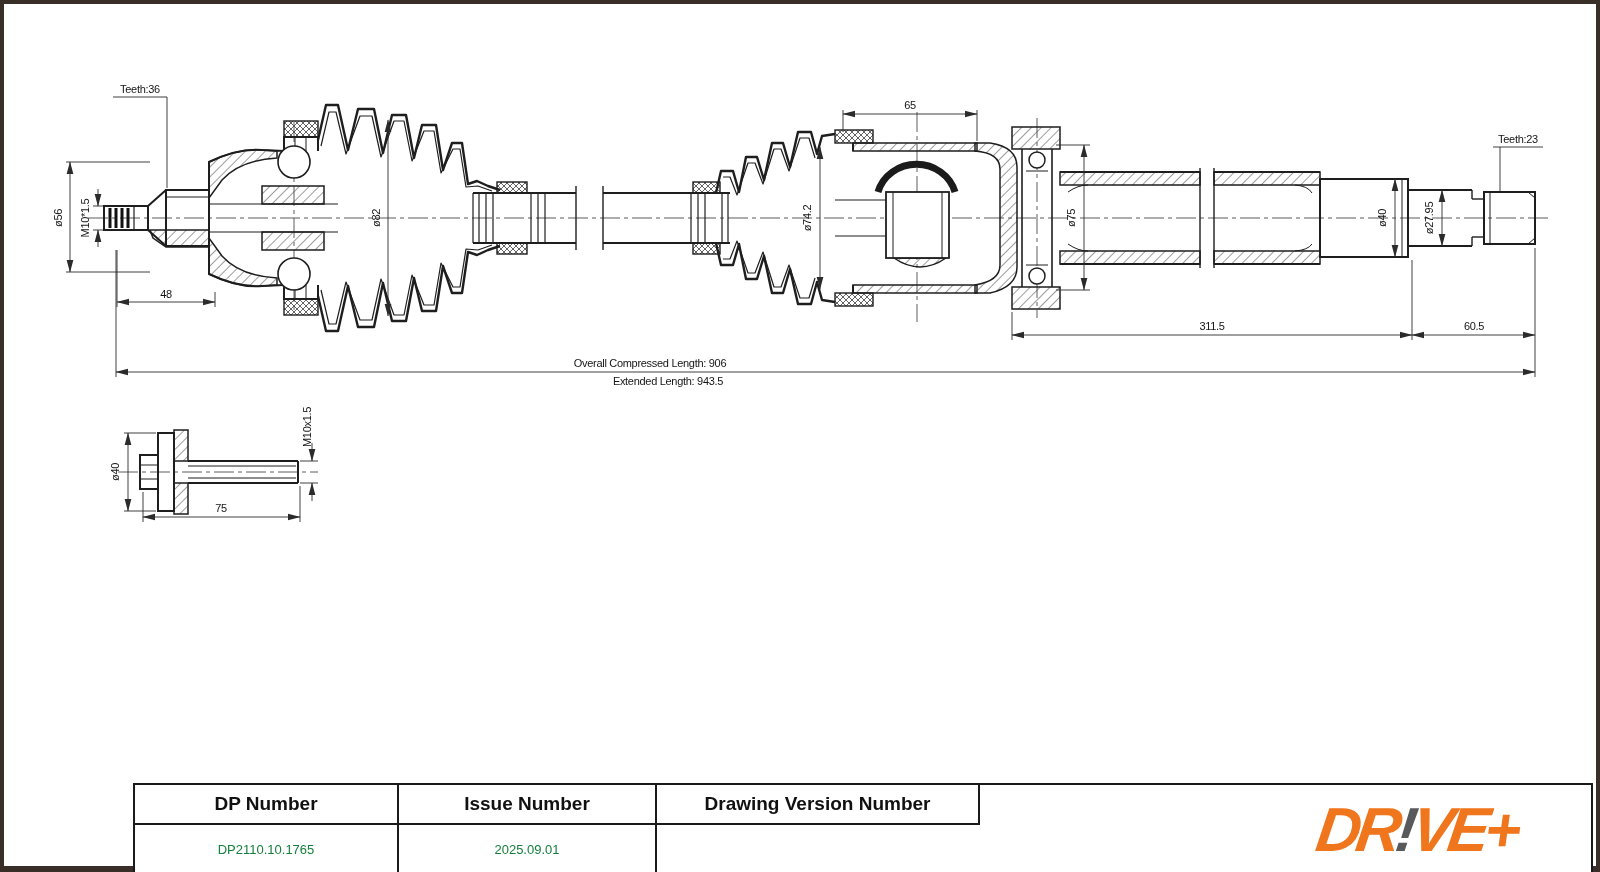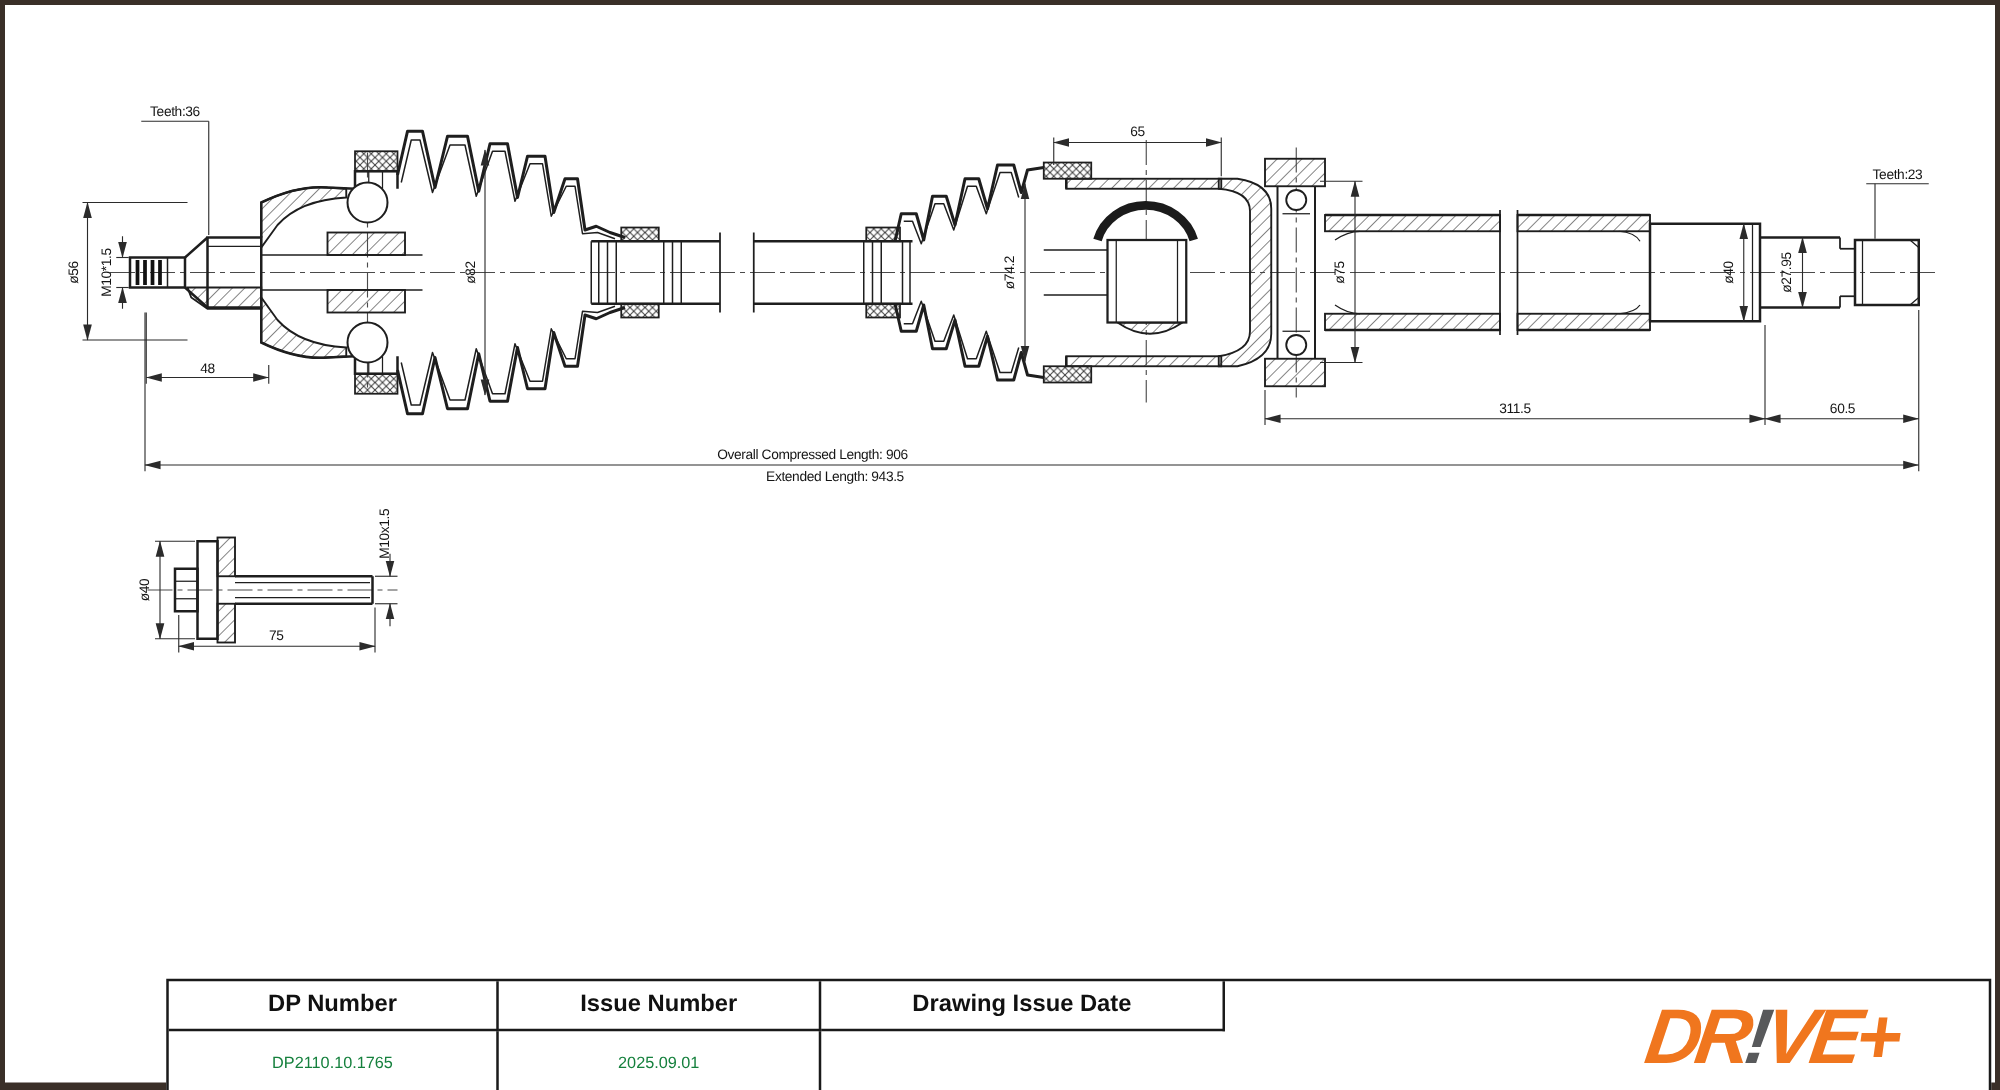--- a/index.html
+++ b/index.html
@@ -310,21 +310,21 @@
     <text x="668" y="385">Extended  Length: 943.5</text>
     <text transform="rotate(-90 119 472)" x="119" y="472">ø40</text>
     <text transform="rotate(-90 311 427)" x="311" y="427">M10x1.5</text>
     <text x="221" y="512">75</text>
   </g>
 </svg>
 
 <div class="titleblock">
   <div class="cell hdr">DP Number</div>
   <div class="cell hdr">Issue Number</div>
-  <div class="cell hdr">Drawing Issue Date</div>
+  <div class="cell hdr">Drawing Version Number</div>
   <div class="cell logo-cell">
     <div class="logo">
       <span class="or">DR</span><span class="gr">!</span><span class="or">VE+</span>
     </div>
   </div>
   <div class="cell val" style="grid-row:2">DP2110.10.1765</div>
   <div class="cell val" style="grid-row:2">2025.09.01</div>
 </div>
 
 </body></html>

